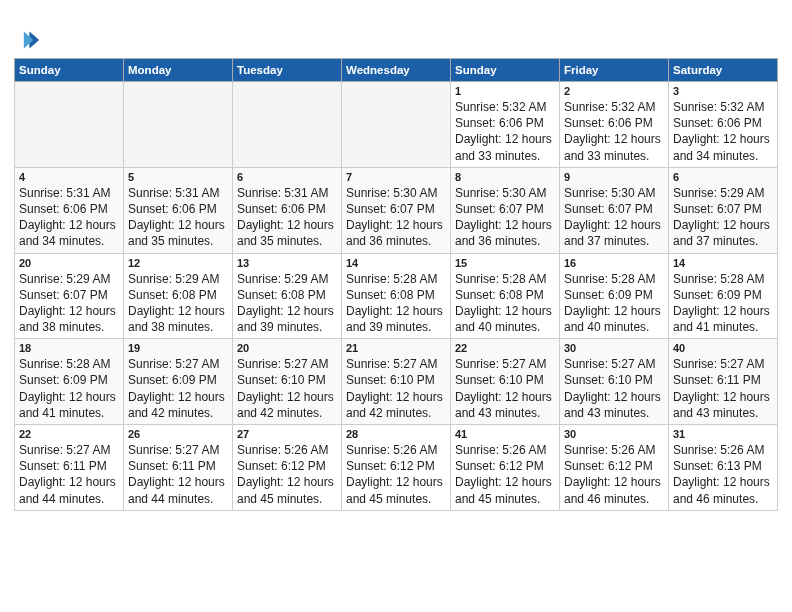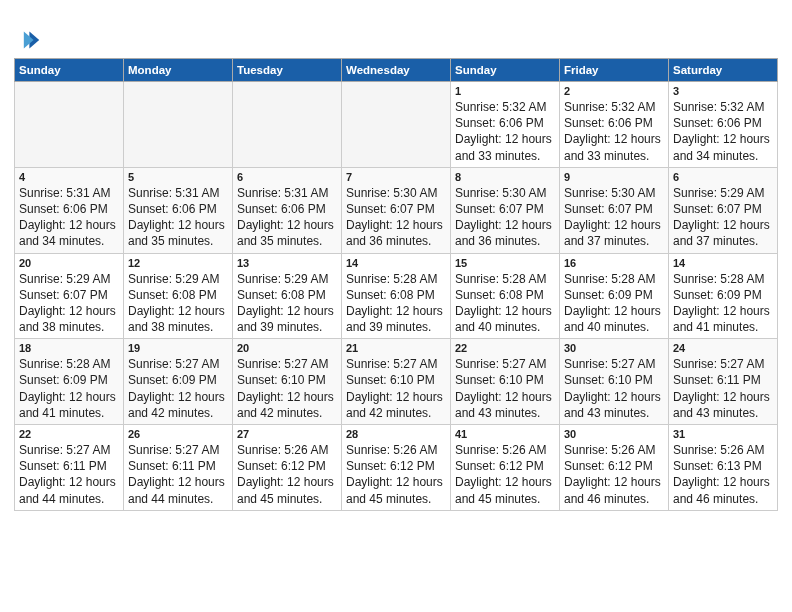--- a/index.html
+++ b/index.html
@@ -295,21 +295,21 @@
 and 43 minutes.</div>
           </td>
           <td>
             <span class="day-num">30</span>
             <div class="day-info" style="white-space: pre-line;">Sunrise: 5:27 AM
 Sunset: 6:10 PM
 Daylight: 12 hours
 and 43 minutes.</div>
           </td>
           <td>
-            <span class="day-num">24</span>
+            <span class="day-num">40</span>
             <div class="day-info" style="white-space: pre-line;">Sunrise: 5:27 AM
 Sunset: 6:11 PM
 Daylight: 12 hours
 and 43 minutes.</div>
           </td>
         </tr>
         <tr>
           <td>
             <span class="day-num">22</span>
             <div class="day-info" style="white-space: pre-line;">Sunrise: 5:27 AM

